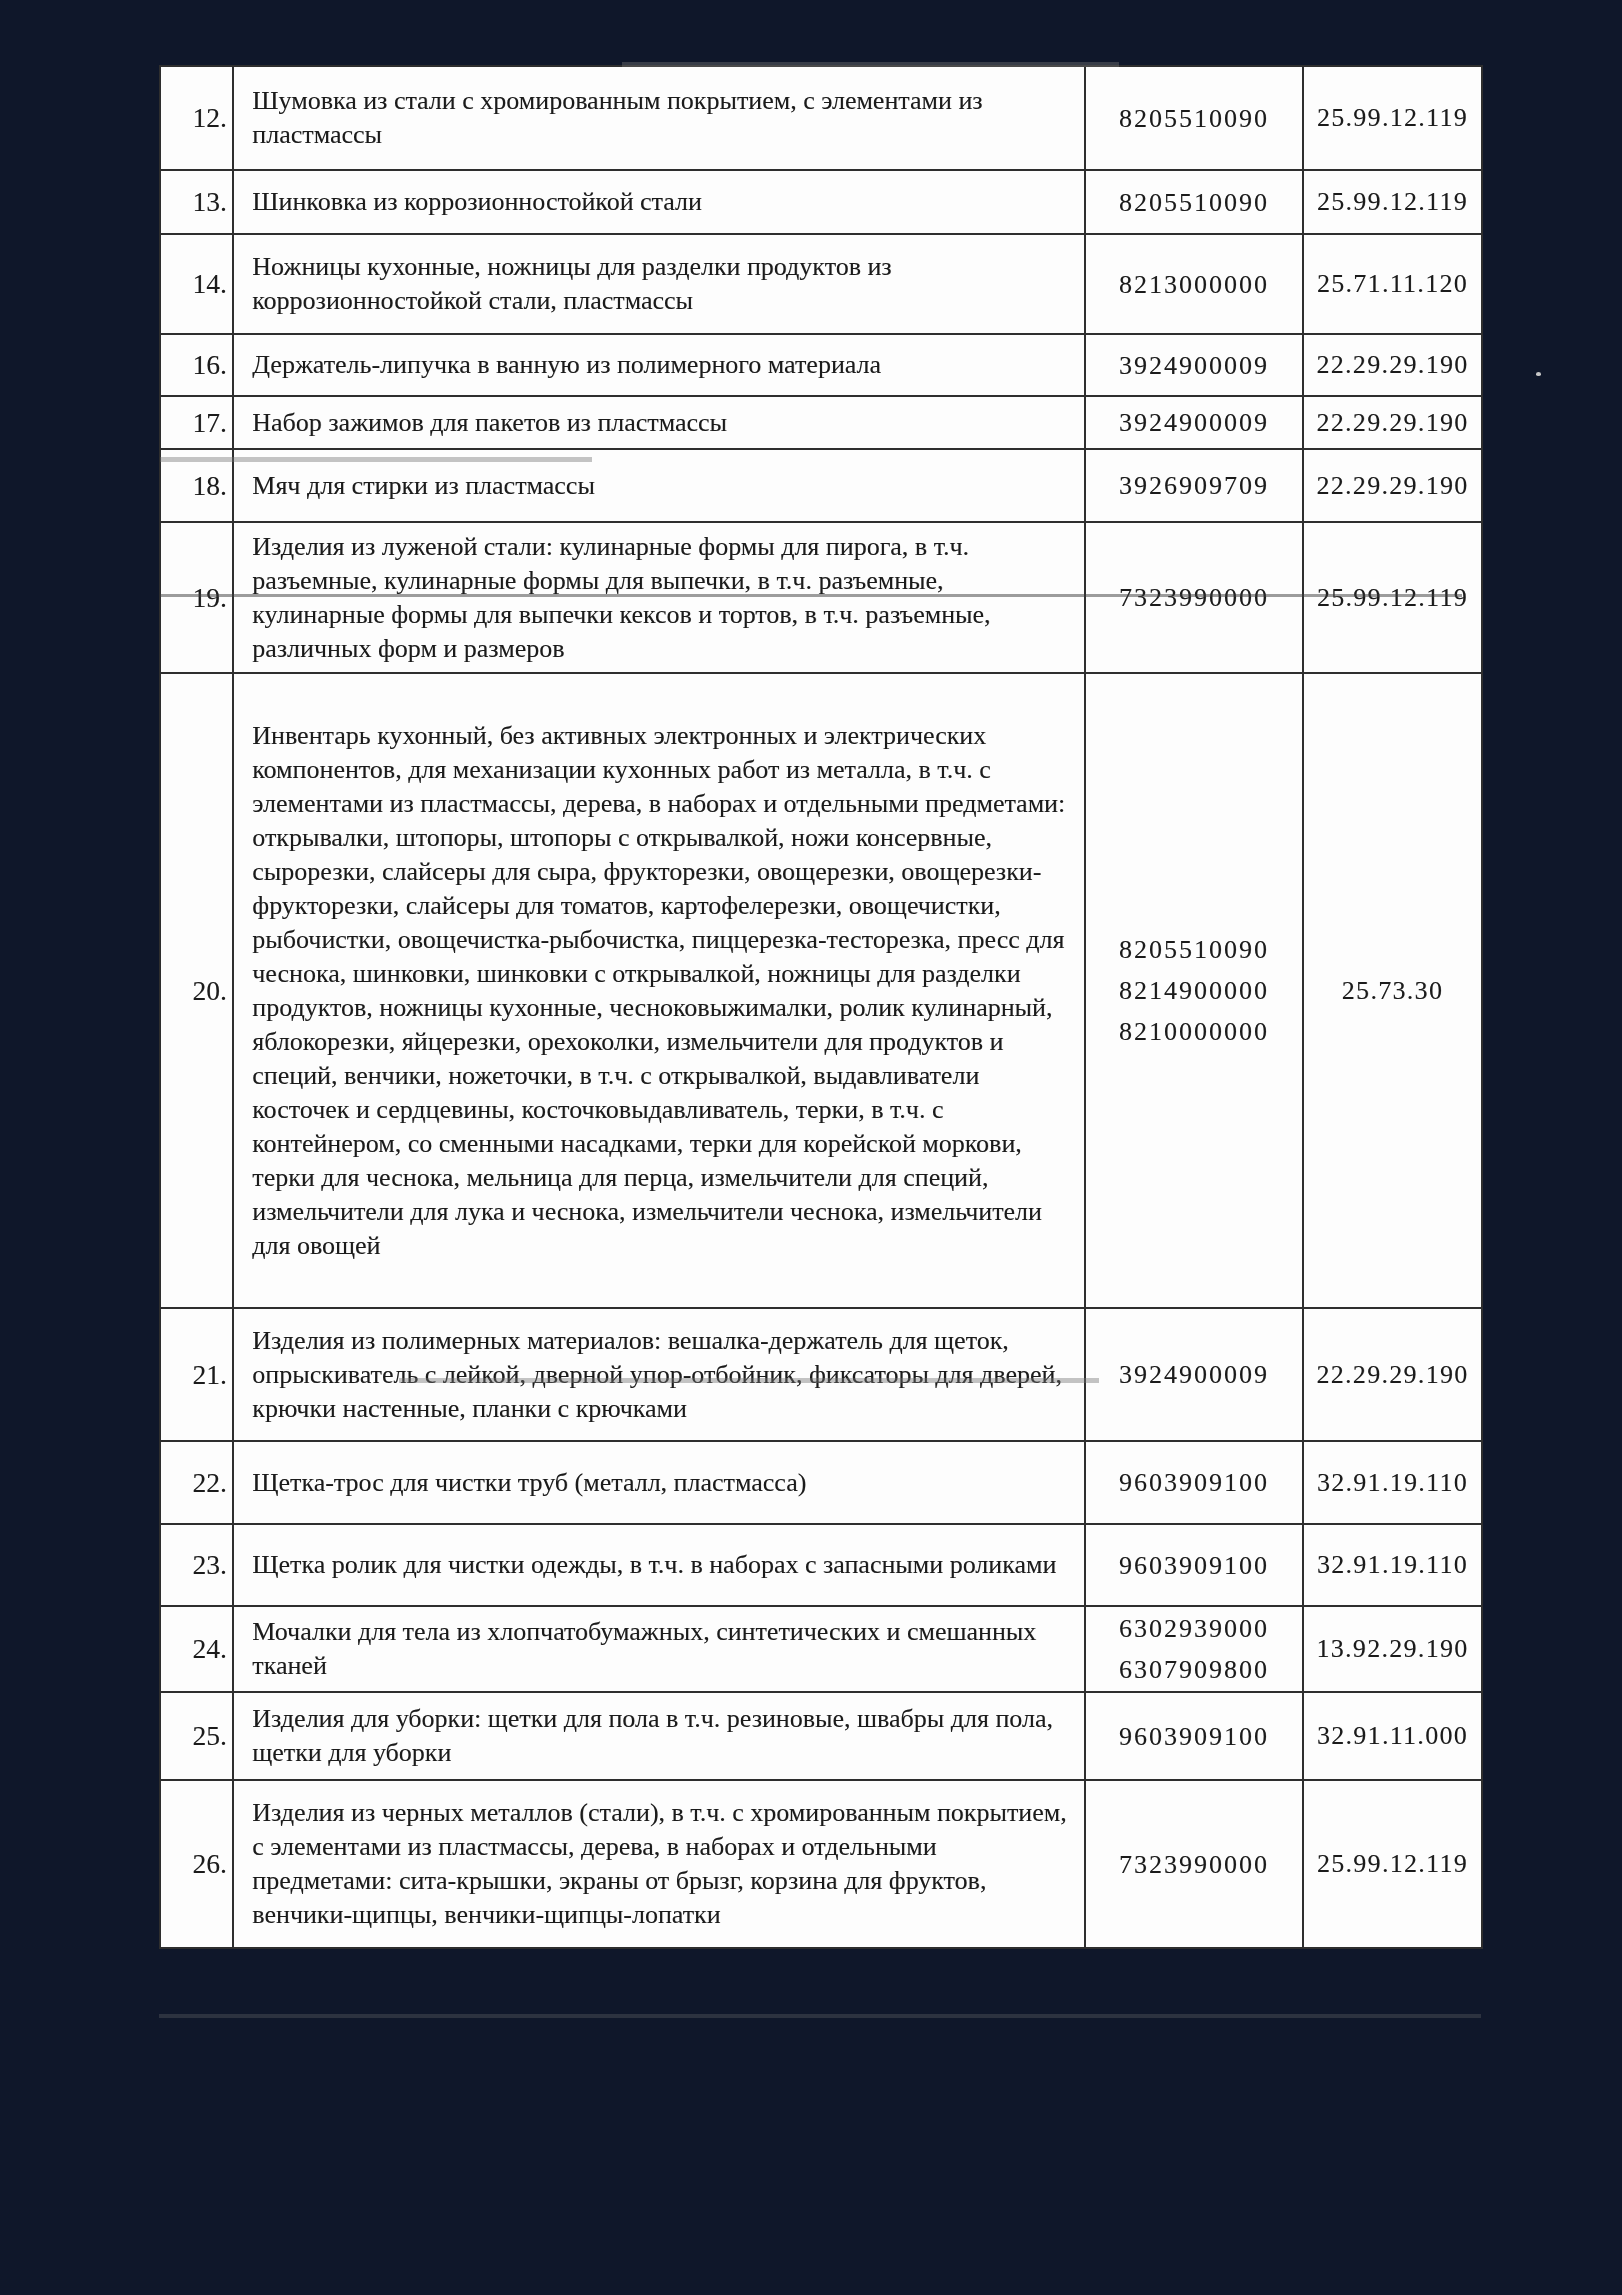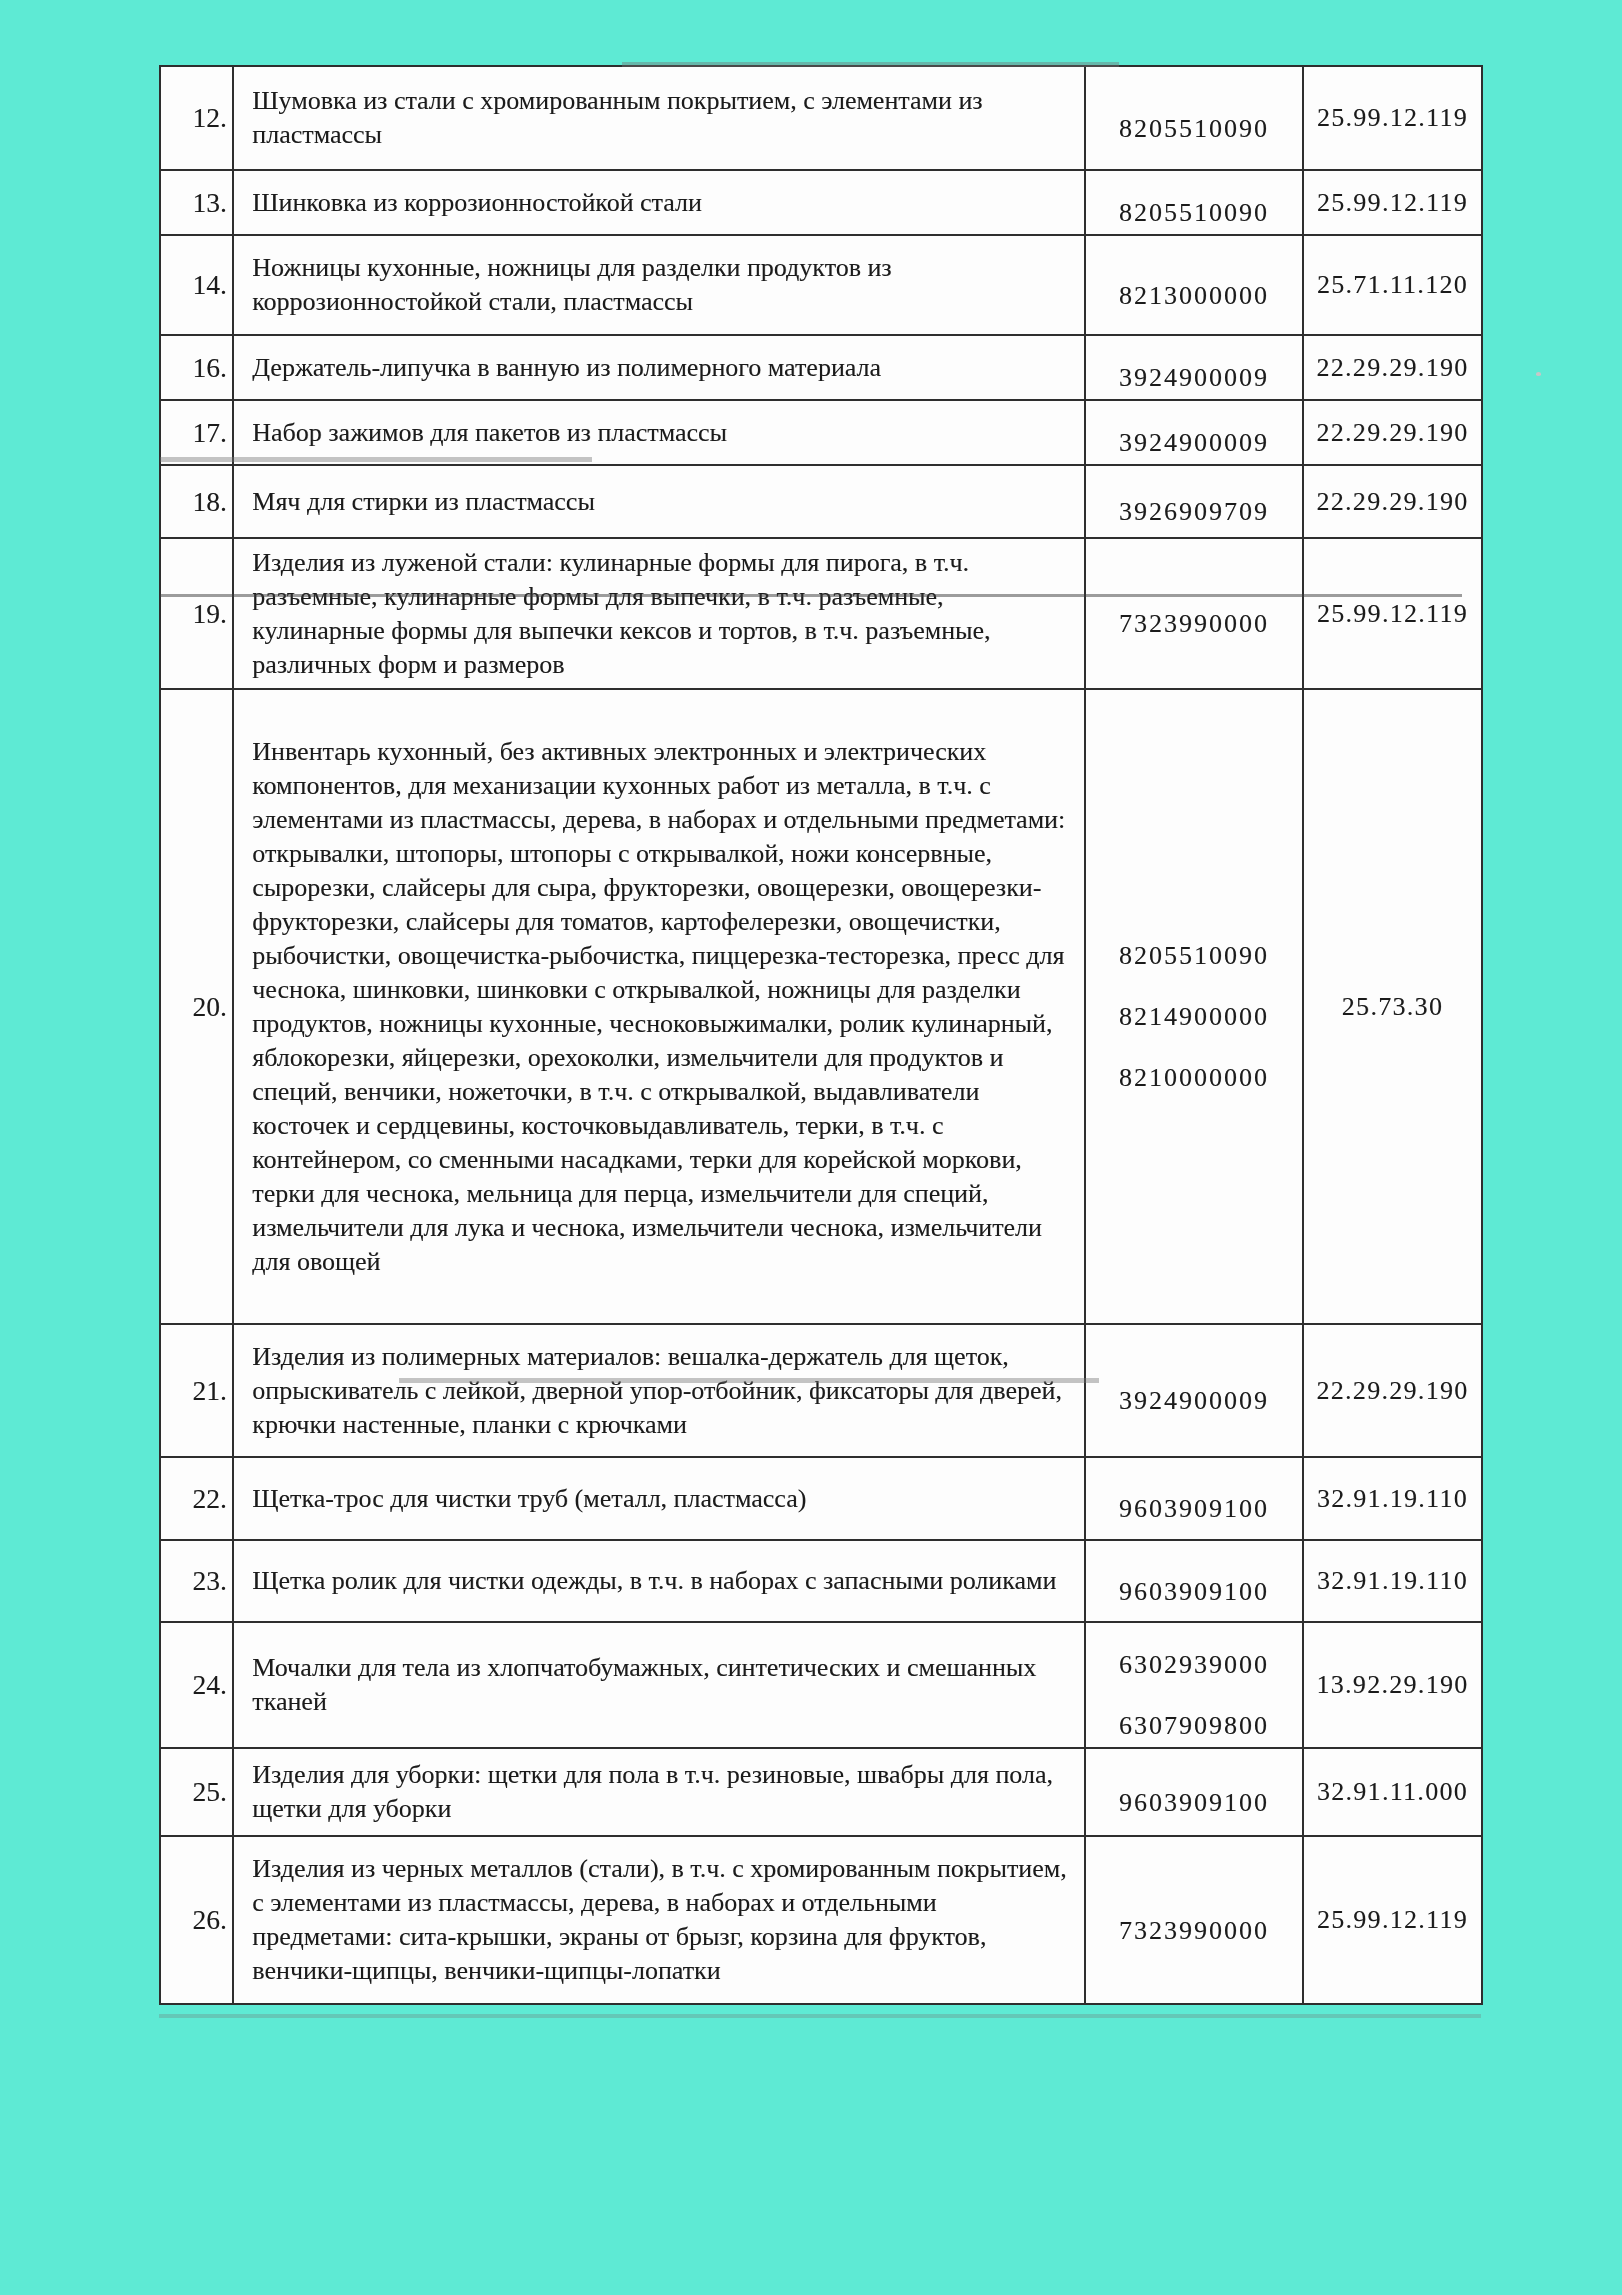--- a/index.html
+++ b/index.html
@@ -4,21 +4,21 @@
 <style>
   html,body{margin:0;padding:0;}
   body{
     width:1623px;height:2295px;
     background:#ffffff;
     font-family:"Liberation Serif","DejaVu Serif",serif;
     color:#1b1b1b;
     position:relative;
     overflow:hidden;
   }
-  .page{position:absolute;left:0;top:0;width:1623px;height:2295px;background:#5eead4;}
+  .page{position:absolute;left:0;top:0;width:1623px;height:2295px;background:#0f172a;}
   table.doc{
     position:absolute;left:159px;top:65px;
     width:1322px;
     border-collapse:collapse;
     table-layout:fixed;
   }
   table.doc td{
     border:2px solid #2e2e2e;
     border-top-width:2.6px;
     border-bottom-width:2.6px;
@@ -40,21 +40,21 @@
     text-align:left;
     text-shadow:0.3px 0.3px 0 rgba(0,0,0,.30);
   }
   td.code{
     text-align:center;
     vertical-align:middle;
     font-size:26px;
     letter-spacing:2px;
     text-shadow:0.3px 0.3px 0 rgba(0,0,0,.30);
   }
-  td.code div{line-height:41px;margin-top:20px;}
+  td.code div{line-height:41px;}
   td.okpd{
     text-align:center;
     vertical-align:middle;
     font-size:26px;
     letter-spacing:1.3px;
     text-shadow:0.3px 0.3px 0 rgba(0,0,0,.30);
   }
   
   .speck{position:absolute;left:1536px;top:372px;width:5.2px;height:3.9px;background:#c7c7c7;border-radius:50%;}
   .smear{position:absolute;background:rgba(115,115,115,.42);}

